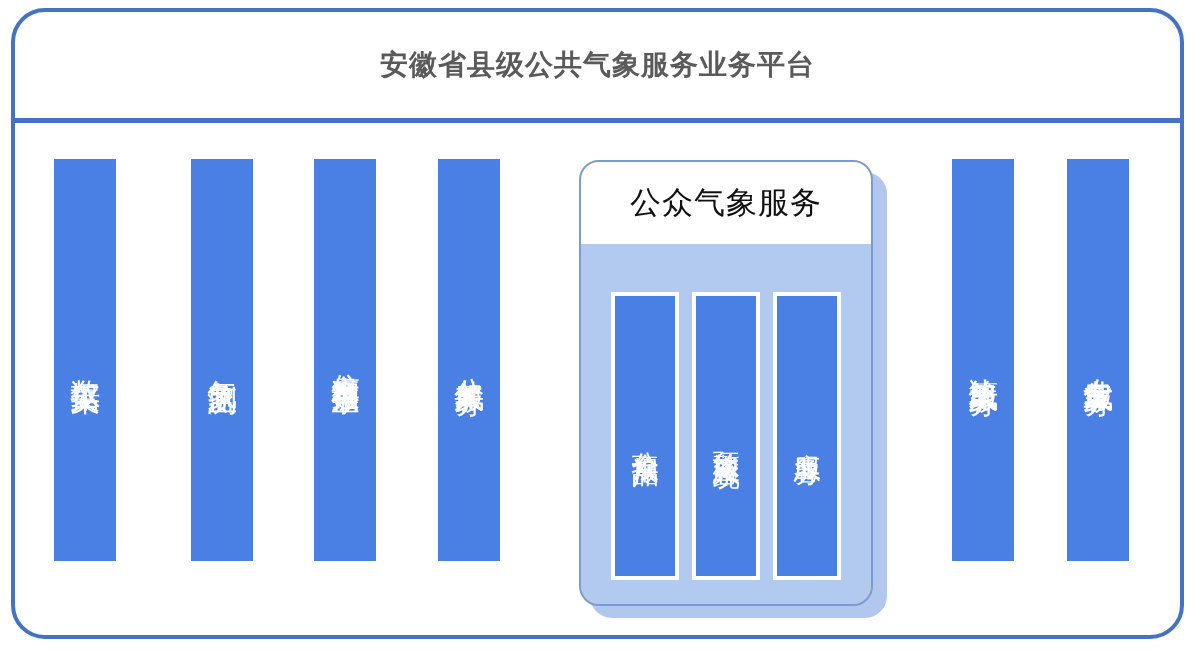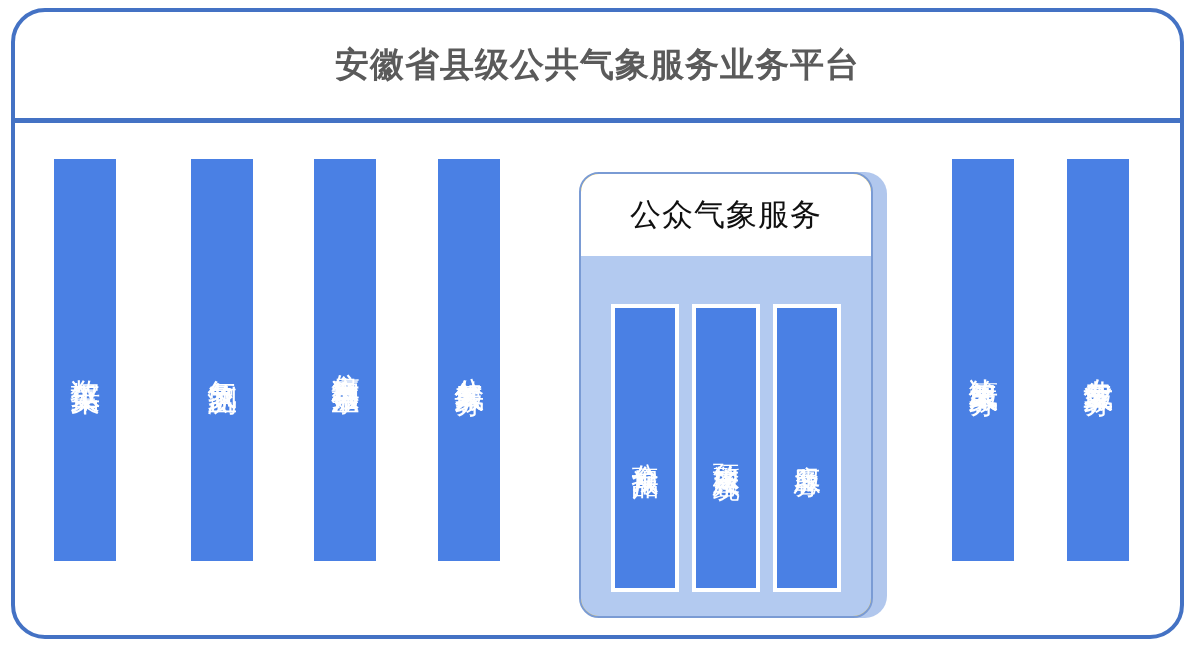--- a/index.html
+++ b/index.html
@@ -36,21 +36,21 @@
     width: 100%;
     height: 106px;
     display: flex;
     align-items: center;
     justify-content: center;
     box-sizing: border-box;
   }
   #platform-title {
     font-family: "DejaVu Sans", "Liberation Sans", sans-serif;
     font-weight: bold;
-    font-size: 34px;
+    font-size: 28px;
     letter-spacing: 1px;
     color: #5a5a5a;
     white-space: nowrap;
   }
   #title-divider {
     position: absolute;
     left: 0;
     top: 106px;
     width: 100%;
     height: 5px;
@@ -103,21 +103,20 @@
     position: absolute;
     left: 564px;
     top: 148px;
     width: 294px;
     height: 446px;
     border: 2px solid #7a9bd4;
     border-radius: 20px;
     box-sizing: border-box;
     background: #eab308;
     overflow: hidden;
-    margin-top: 12px;
   }
   #center-panel-header {
     position: absolute;
     left: 0;
     top: 0;
     width: 100%;
     height: 82px;
     display: flex;
     align-items: center;
     justify-content: center;

